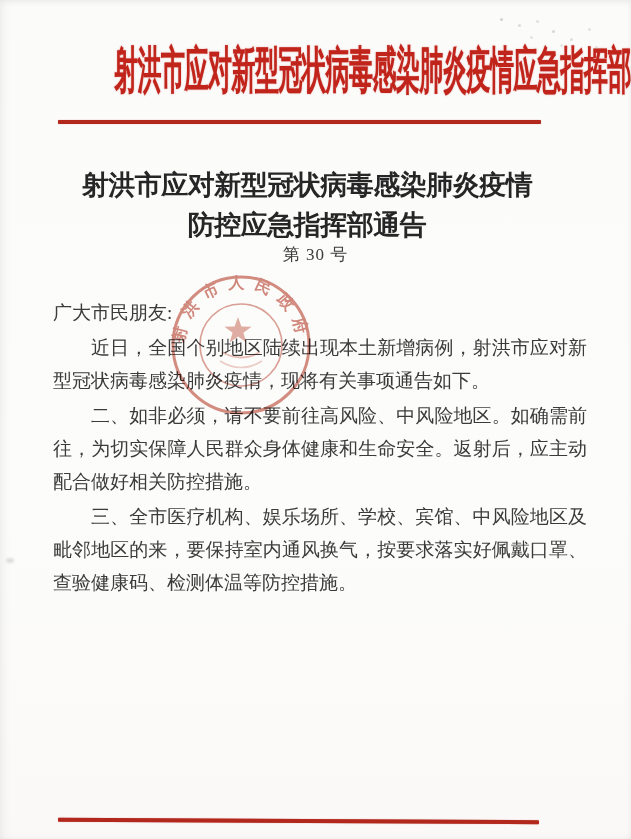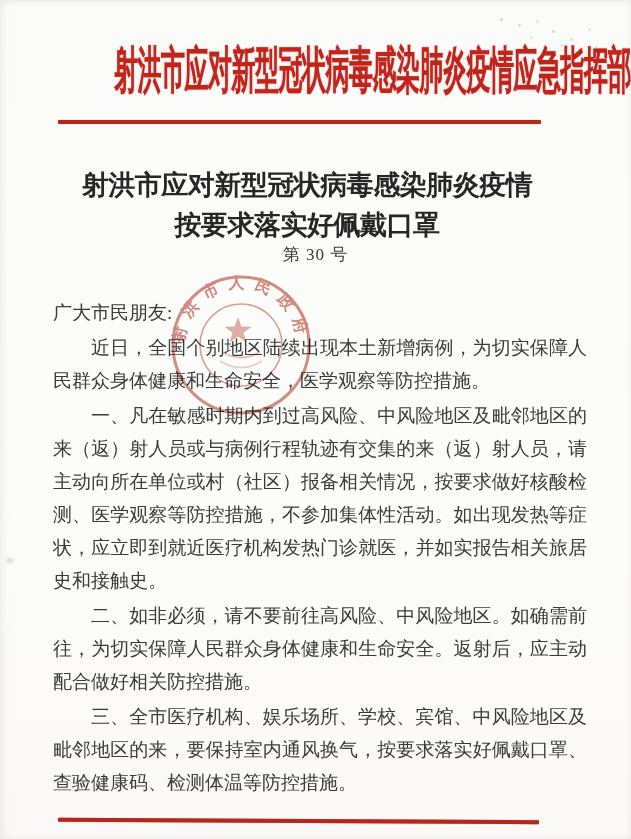--- a/index.html
+++ b/index.html
@@ -89,30 +89,29 @@
 <div class="page">
 
   <div class="banner">
     <span class="banner-text">射洪市应对新型冠状病毒感染肺炎疫情应急指挥部</span>
   </div>
 
   <div class="rule rule-top"></div>
 
   <div class="doc-title">
     <div>射洪市应对新型冠状病毒感染肺炎疫情</div>
-    <div>按要求落实好佩戴口罩</div>
+    <div>防控应急指挥部通告</div>
   </div>
 
   <div class="doc-number">第 30 号</div>
 
   <div class="body-block">
     <p class="salutation">广大市民朋友:</p>
     <div>
-        <p class="body-para">近日，全国个别地区陆续出现本土新增病例，为切实保障人民群众身体健康和生命安全，医学观察等防控措施。</p>
-        <p class="body-para">一、凡在敏感时期内到过高风险、中风险地区及毗邻地区的来（返）射人员或与病例行程轨迹有交集的来（返）射人员，请主动向所在单位或村（社区）报备相关情况，按要求做好核酸检测、医学观察等防控措施，不参加集体性活动。如出现发热等症状，应立即到就近医疗机构发热门诊就医，并如实报告相关旅居史和接触史。</p>
+        <p class="body-para">近日，全国个别地区陆续出现本土新增病例，射洪市应对新型冠状病毒感染肺炎疫情，现将有关事项通告如下。</p>
         <p class="body-para">二、如非必须，请不要前往高风险、中风险地区。如确需前往，为切实保障人民群众身体健康和生命安全。返射后，应主动配合做好相关防控措施。</p>
         <p class="body-para">三、全市医疗机构、娱乐场所、学校、宾馆、中风险地区及毗邻地区的来，要保持室内通风换气，按要求落实好佩戴口罩、查验健康码、检测体温等防控措施。</p>
       </div>
   </div>
 
   <svg class="seal" viewBox="0 0 150 150" aria-hidden="true">
     <circle cx="75" cy="73" r="68" fill="none" stroke="#cc7263" stroke-width="3"></circle>
     <circle cx="75" cy="73" r="41" fill="none" stroke="#d4887b" stroke-width="1.6"></circle>
     <polygon points="72,45 75.4,54.6 85.5,54.8 77.4,60.8 80.4,70.5 72,64.6 63.6,70.5 66.6,60.8 58.5,54.8 68.6,54.6" fill="#d0796a" opacity="0.75"></polygon>
     <path d="M 56 80 q 19 11 38 0" fill="none" stroke="#d88f82" stroke-width="2" opacity="0.7"></path>

